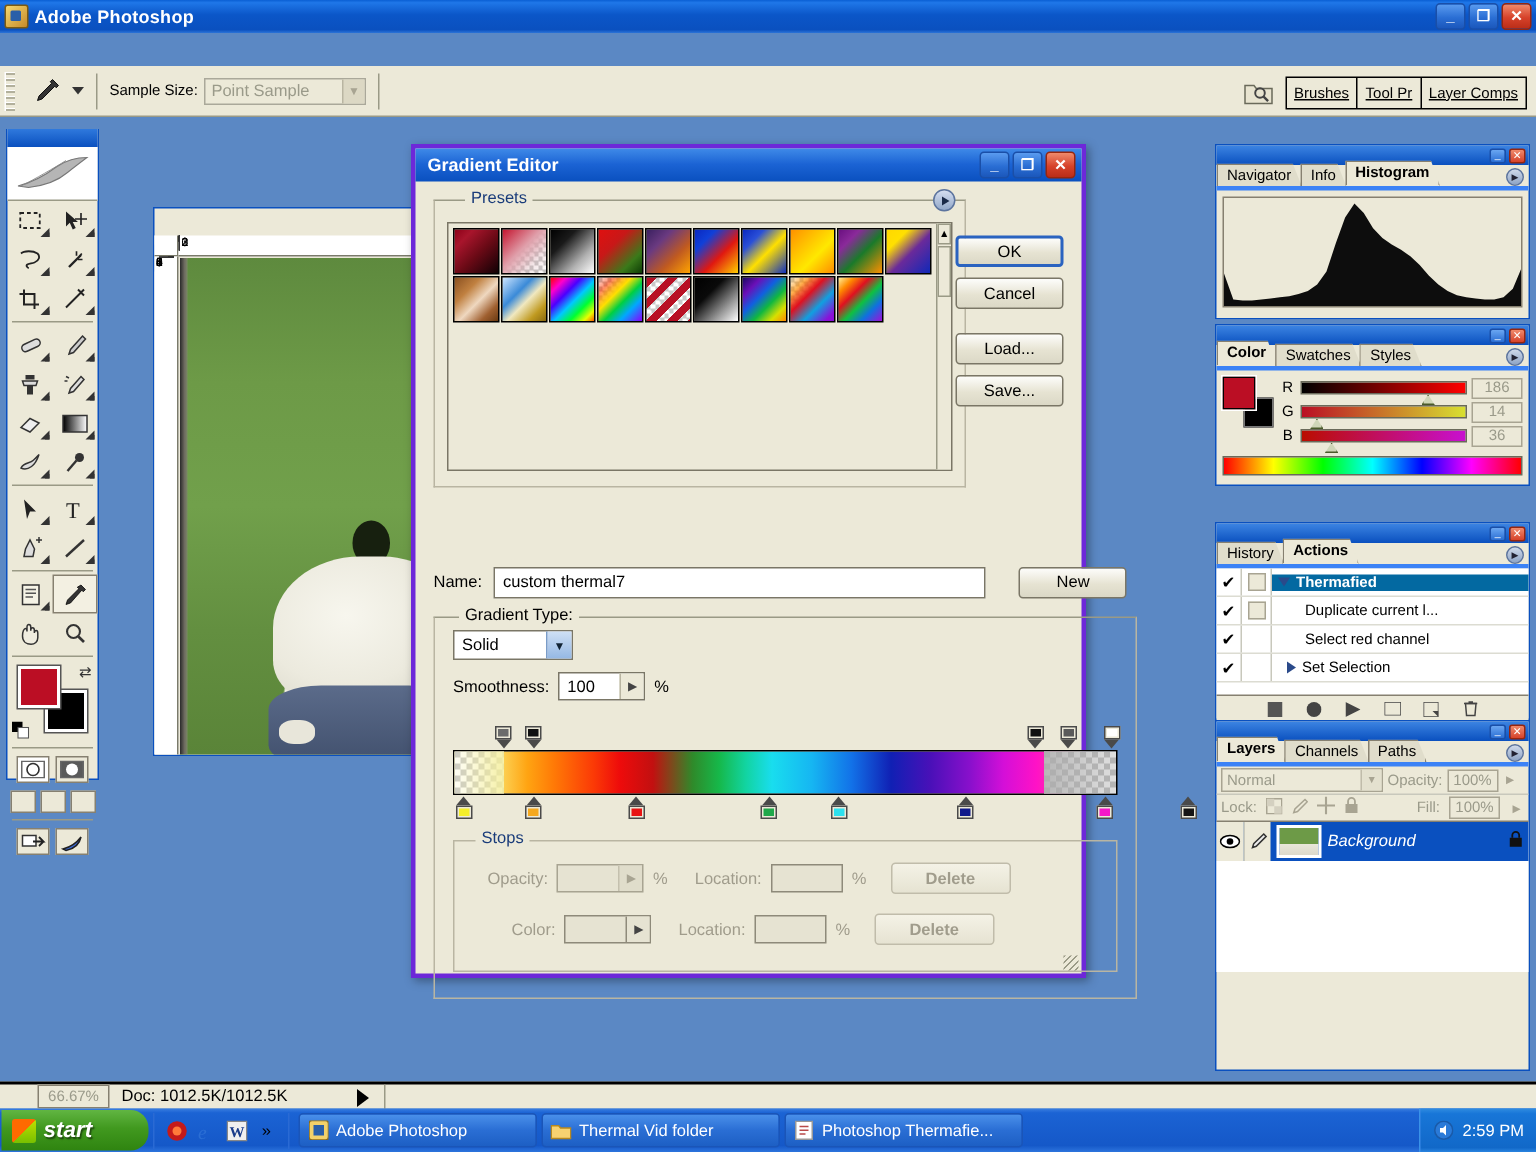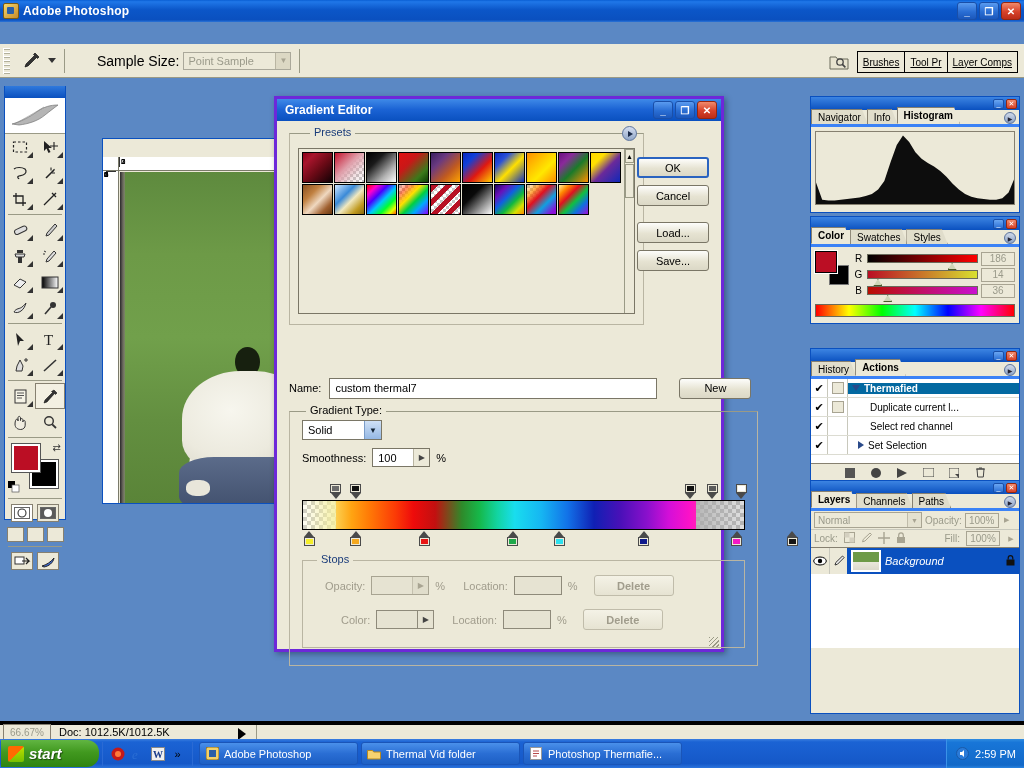--- a/index.html
+++ b/index.html
@@ -55,21 +55,21 @@
     position:absolute; left:0; top:44px; width:1024px; height:34px;
     background:#ece9d8; border-bottom:1px solid #9a9a86;
     display:flex; align-items:center;
   }
   .grip { width:7px;height:26px;margin:0 3px;
     background: repeating-linear-gradient(to bottom,#fff 0 1px,#b2b09c 1px 2px,transparent 2px 4px);
     border-left:1px solid #fff;}
   .opt-tool { width:26px;height:24px;margin-left:6px;display:flex;align-items:center;justify-content:center;}
   .opt-caret{ width:0;height:0;border-left:4px solid transparent;border-right:4px solid transparent;border-top:5px solid #333; margin-left:3px;}
   .opt-sep { width:1px;height:24px;background:#9a9a86;margin:0 8px; }
-  .opt-label { font-size:14px;color:#000;margin-right:4px;margin-left:24px;}
+  .opt-label { font-size:10px;color:#000;margin-right:4px;}
   .combo-ro {
     height:18px;min-width:108px;background:#ece9d8;border:1px solid #aaa89a;
     display:flex;align-items:center;padding-left:4px;color:#9a9a8a;font-size:11px;position:relative;
   }
   .combo-ro .dd { position:absolute;right:0;top:0;width:15px;height:16px;background:#dcd8c4;border-left:1px solid #b9b5a2;
     display:flex;align-items:center;justify-content:center;color:#a8a492;font-size:8px;}
   .palette-well {
     position:absolute; right:6px; top:6px; height:24px; display:flex; align-items:center;
   }
   .pw-icon{ width:24px;height:22px;display:flex;align-items:center;justify-content:center;margin-right:6px;}
@@ -151,21 +151,21 @@
     background:#e8e6da; border-radius:40%;
   }
   .canvas .edge-left{
     position:absolute; left:0; top:0; width:5px; height:100%;
     background:linear-gradient(to right,#2a2a2a,#6d6a60 60%,#7b8866);
   }
 
   
   .statusbar{
     position:absolute; left:0; bottom:29px; width:1024px; height:18px;
-    background:#ece9d8; border-top:4px solid #000000; display:flex; align-items:center;
+    background:#ece9d8; border-top:2px solid #000000; display:flex; align-items:center;padding-left:22px;
   }
   .sb-zoom{ width:48px;height:16px;margin-left:3px;border:1px solid #868070;background:#ece9d8;
     font-size:10px;color:#9a9a8a;display:flex;align-items:center;justify-content:center;}
   .sb-doc{ margin-left:8px; font-size:11px; color:#000; }
   .sb-play{ position:absolute; left:238px; top:3px; width:0;height:0;
     border-top:6px solid transparent;border-bottom:6px solid transparent;border-left:8px solid #000;}
   .sb-grip{position:absolute;left:256px;top:0;width:1px;height:17px;background:#9a9a86;}
 
   
   .pal { position:absolute; background:#ece9d8; border:1px solid #0a50bf; }

